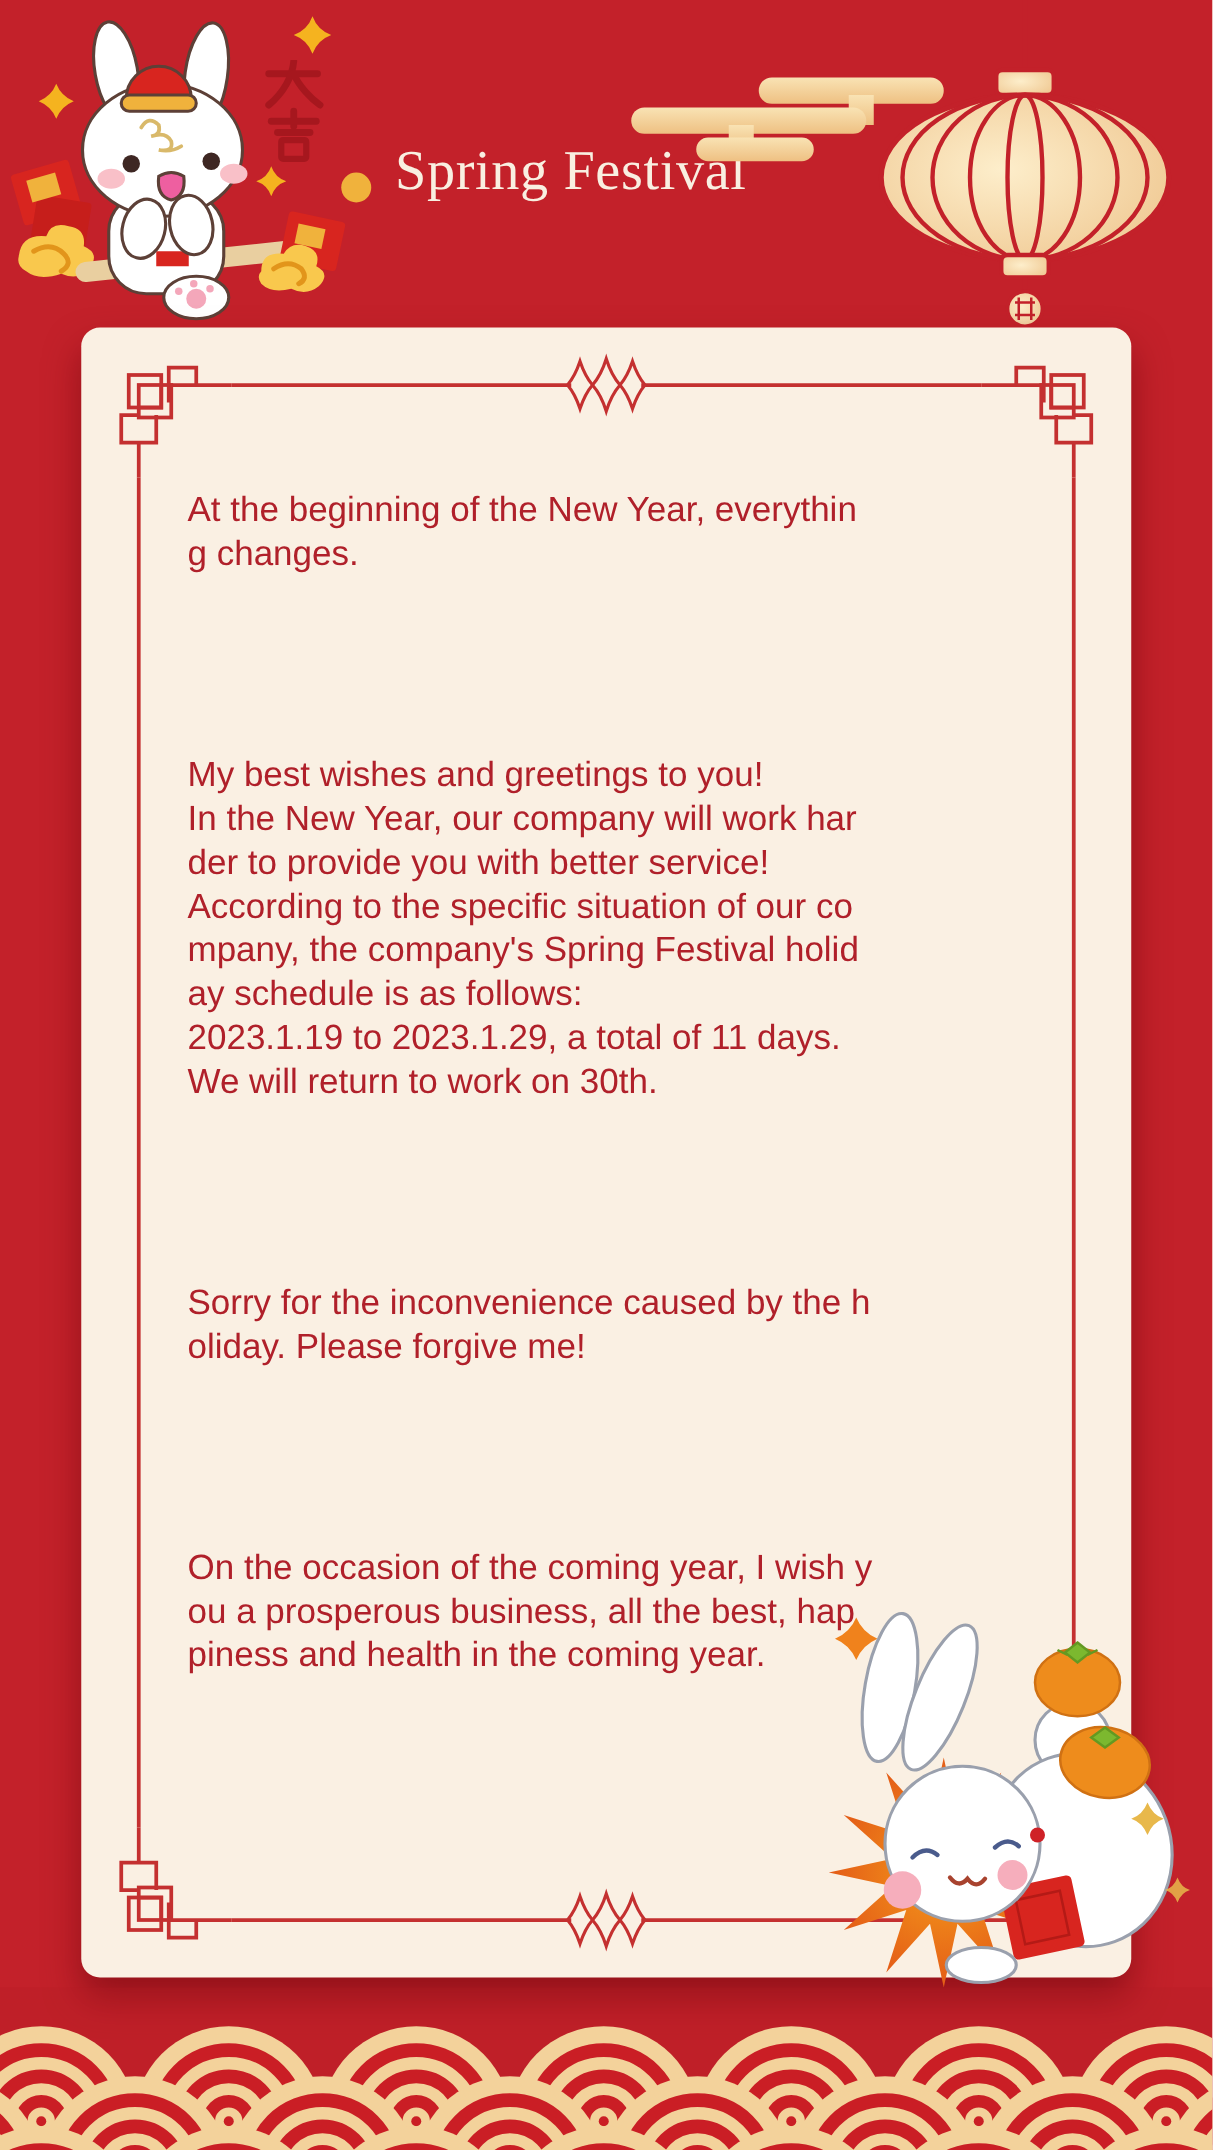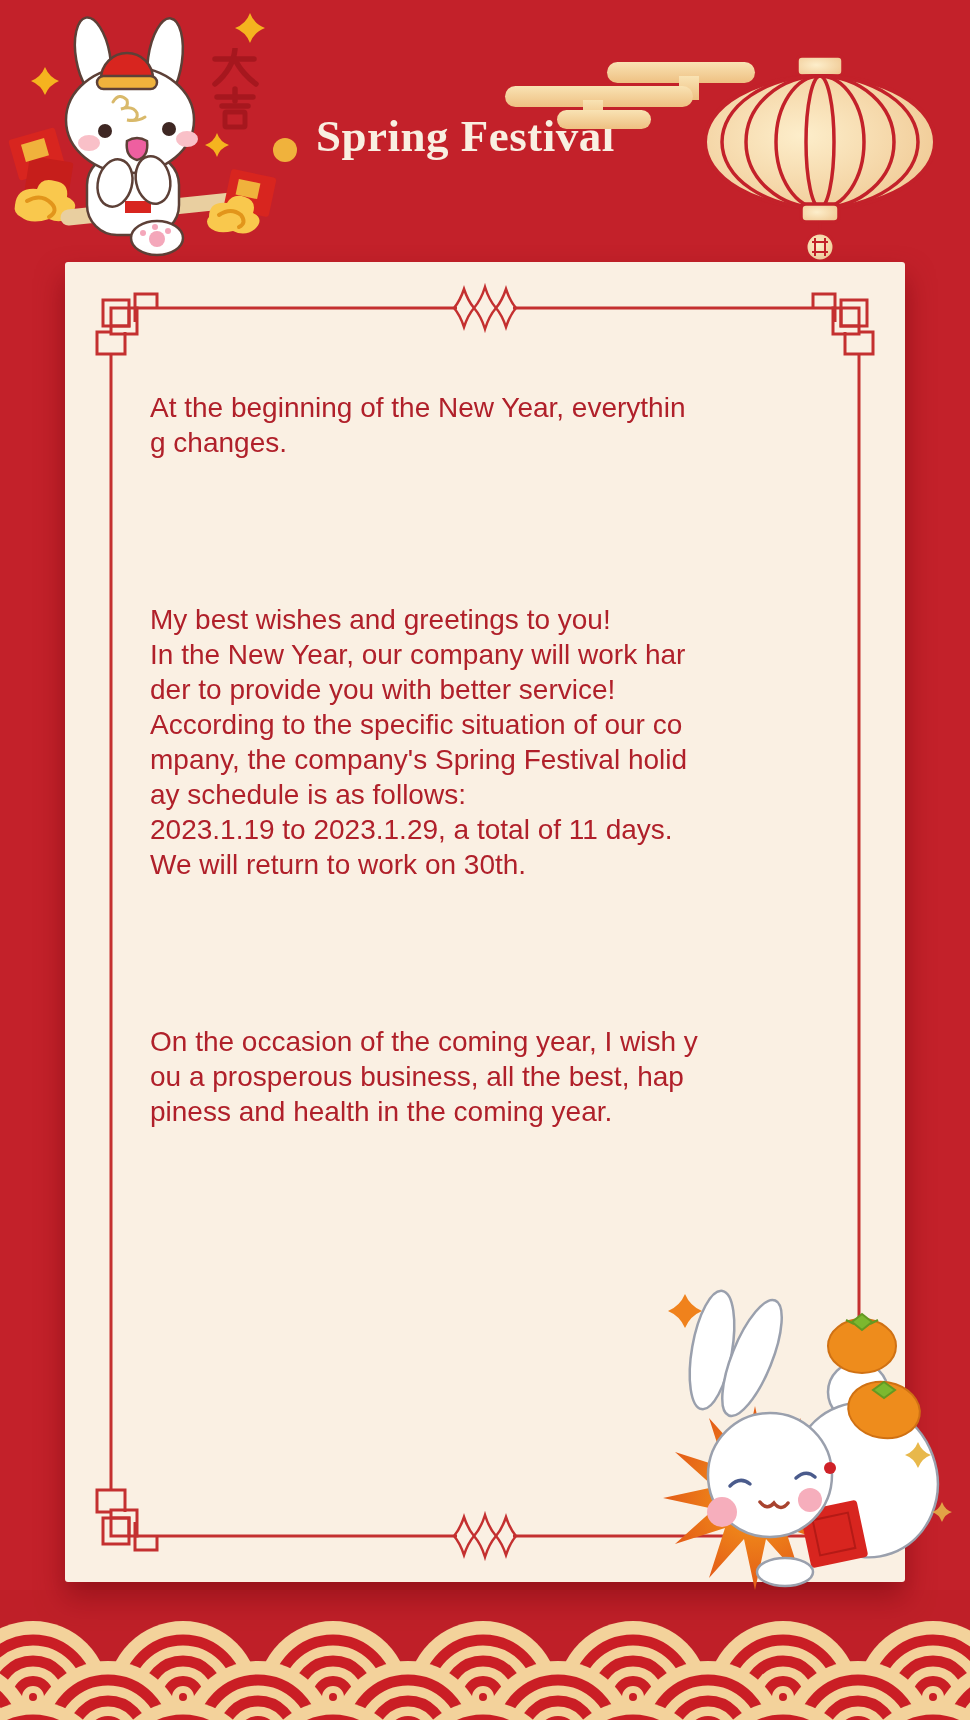--- a/index.html
+++ b/index.html
@@ -2,32 +2,32 @@
 <html><head>
 <meta charset="utf-8">
 <style>
   html,body{margin:0;padding:0;}
   body{font-family:"Liberation Sans", sans-serif;}
   .stage{position:relative;width:970px;height:1720px;background:#c3212a;overflow:hidden;}
 
   
   .title{
     position:absolute;left:316px;top:110px;width:360px;
-    font-family:"Liberation Serif", serif;font-weight:bold;
+    font-family:"Liberation Serif", serif;font-weight:normal;
     font-size:45px;letter-spacing:.5px;color:#f9efe1;
   }
   .fortune-svg{position:absolute;left:212px;top:48px;opacity:.55;}
   .rabbit-top{position:absolute;left:5px;top:5px;}
   .cloud{position:absolute;left:495px;top:52px;}
   .lantern{position:absolute;left:680px;top:0;}
 
   
   .card{
     position:absolute;left:65px;top:262px;width:840px;height:1320px;
-    background:#faf0e3;border-radius:3px;
+    background:#faf0e3;border-radius:15px;
     box-shadow:0 16px 28px rgba(110,5,12,.55);
   }
   .frame{position:absolute;left:0;top:0;}
   .notice{
     position:absolute;left:85px;top:58px;width:700px;
     color:#b0202a;font-size:28px;line-height:35px;
     white-space:pre;
   }
   .notice p{margin:0 0 72px 0;white-space:pre;}
 
@@ -183,20 +183,22 @@
       <p>At the beginning of the New Year, everythin
 g changes.</p>
       <p>My best wishes and greetings to you!
 In the New Year, our company will work har
 der to provide you with better service!
 According to the specific situation of our co
 mpany, the company's Spring Festival holid
 ay schedule is as follows:
 2023.1.19 to 2023.1.29, a total of 11 days.
 We will return to work on 30th.</p>
+      <p>Sorry for the inconvenience caused by the h
+oliday. Please forgive me!</p>
       <p>On the occasion of the coming year, I wish y
 ou a prosperous business, all the best, hap
 piness and health in the coming year.</p>
     </div>
   </div>
 
   <svg class="rabbit-bottom" width="370" height="350" viewBox="0 0 370 350">
     <defs>
       <radialGradient id="burst" cx="0.5" cy="0.5" r="0.6">
         <stop offset="0" stop-color="#f59c1b"></stop>

